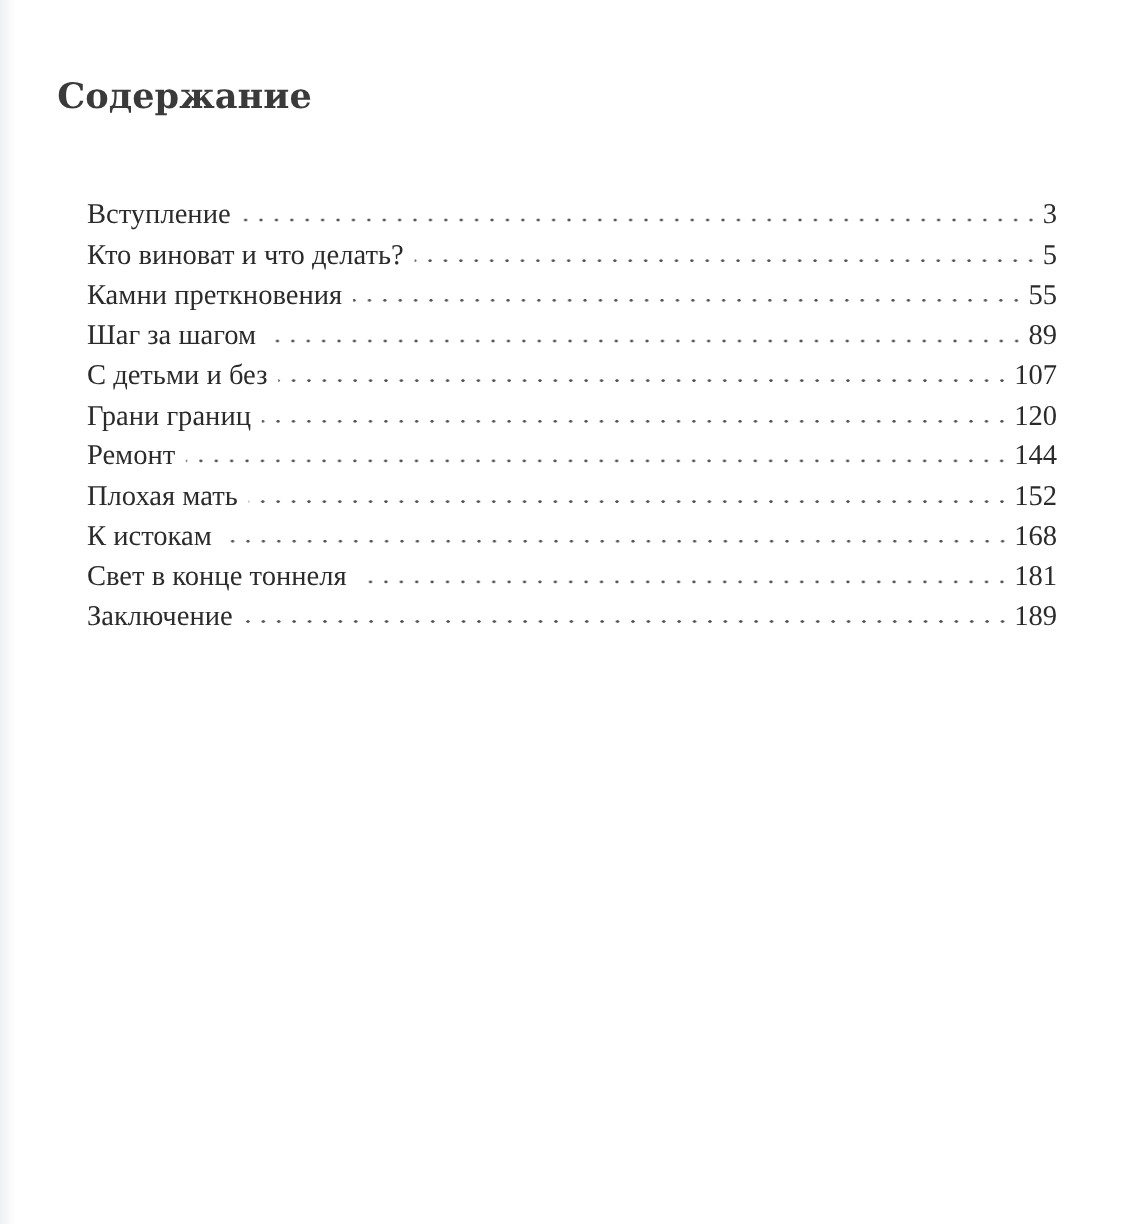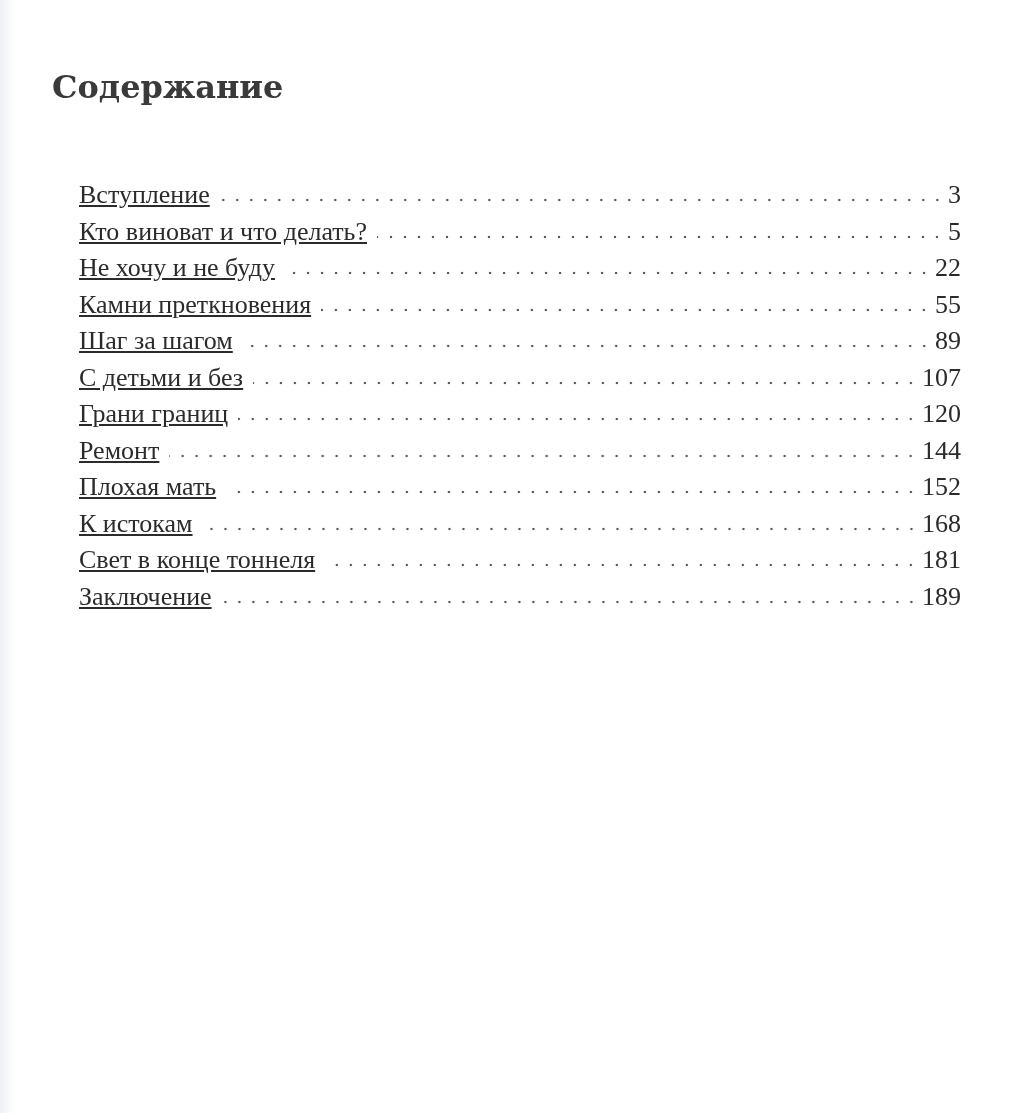--- a/index.html
+++ b/index.html
@@ -45,21 +45,20 @@
       display: flex;
       align-items: baseline;
       height: 36.5px;
       font-family: "Liberation Serif", "DejaVu Serif", serif;
       font-size: 26px;
       color: #2b2b2b;
     }
     .toc-label {
       white-space: nowrap;
       padding-right: 10px;
-      text-decoration: underline;
     }
     .toc-leader {
       flex: 1;
       height: 4px;
       align-self: baseline;
       background-image: radial-gradient(circle, #555 1.3px, transparent 1.6px);
       background-size: 14px 4px;
       background-repeat: repeat-x;
       background-position: right center;
       margin-right: 4px;
@@ -82,25 +81,20 @@
 <ul class="toc">
   <li class="toc-row">
     <span class="toc-label">Вступление</span>
     <span class="toc-leader"></span>
     <span class="toc-page">3</span>
   </li>
   <li class="toc-row">
     <span class="toc-label">Кто виноват и что делать?</span>
     <span class="toc-leader"></span>
     <span class="toc-page">5</span>
-  </li>
-  <li class="toc-row">
-    <span class="toc-label">Не хочу и не буду</span>
-    <span class="toc-leader"></span>
-    <span class="toc-page">22</span>
   </li>
   <li class="toc-row">
     <span class="toc-label">Камни преткновения</span>
     <span class="toc-leader"></span>
     <span class="toc-page">55</span>
   </li>
   <li class="toc-row">
     <span class="toc-label">Шаг за шагом</span>
     <span class="toc-leader"></span>
     <span class="toc-page">89</span>

